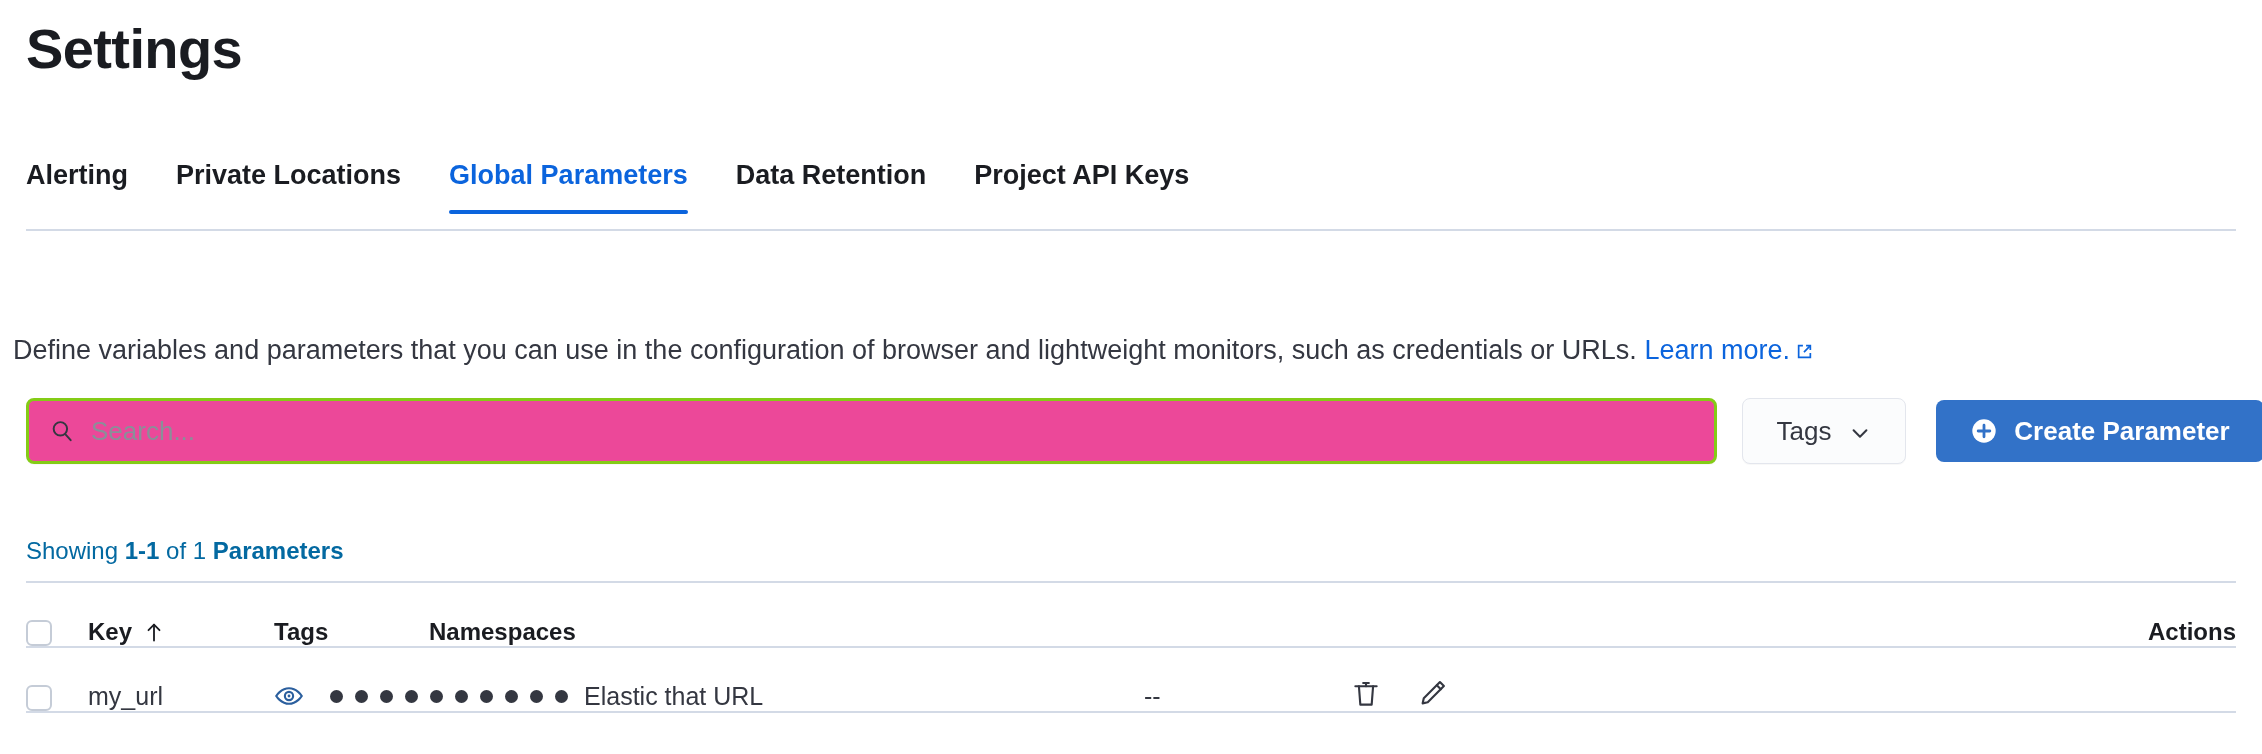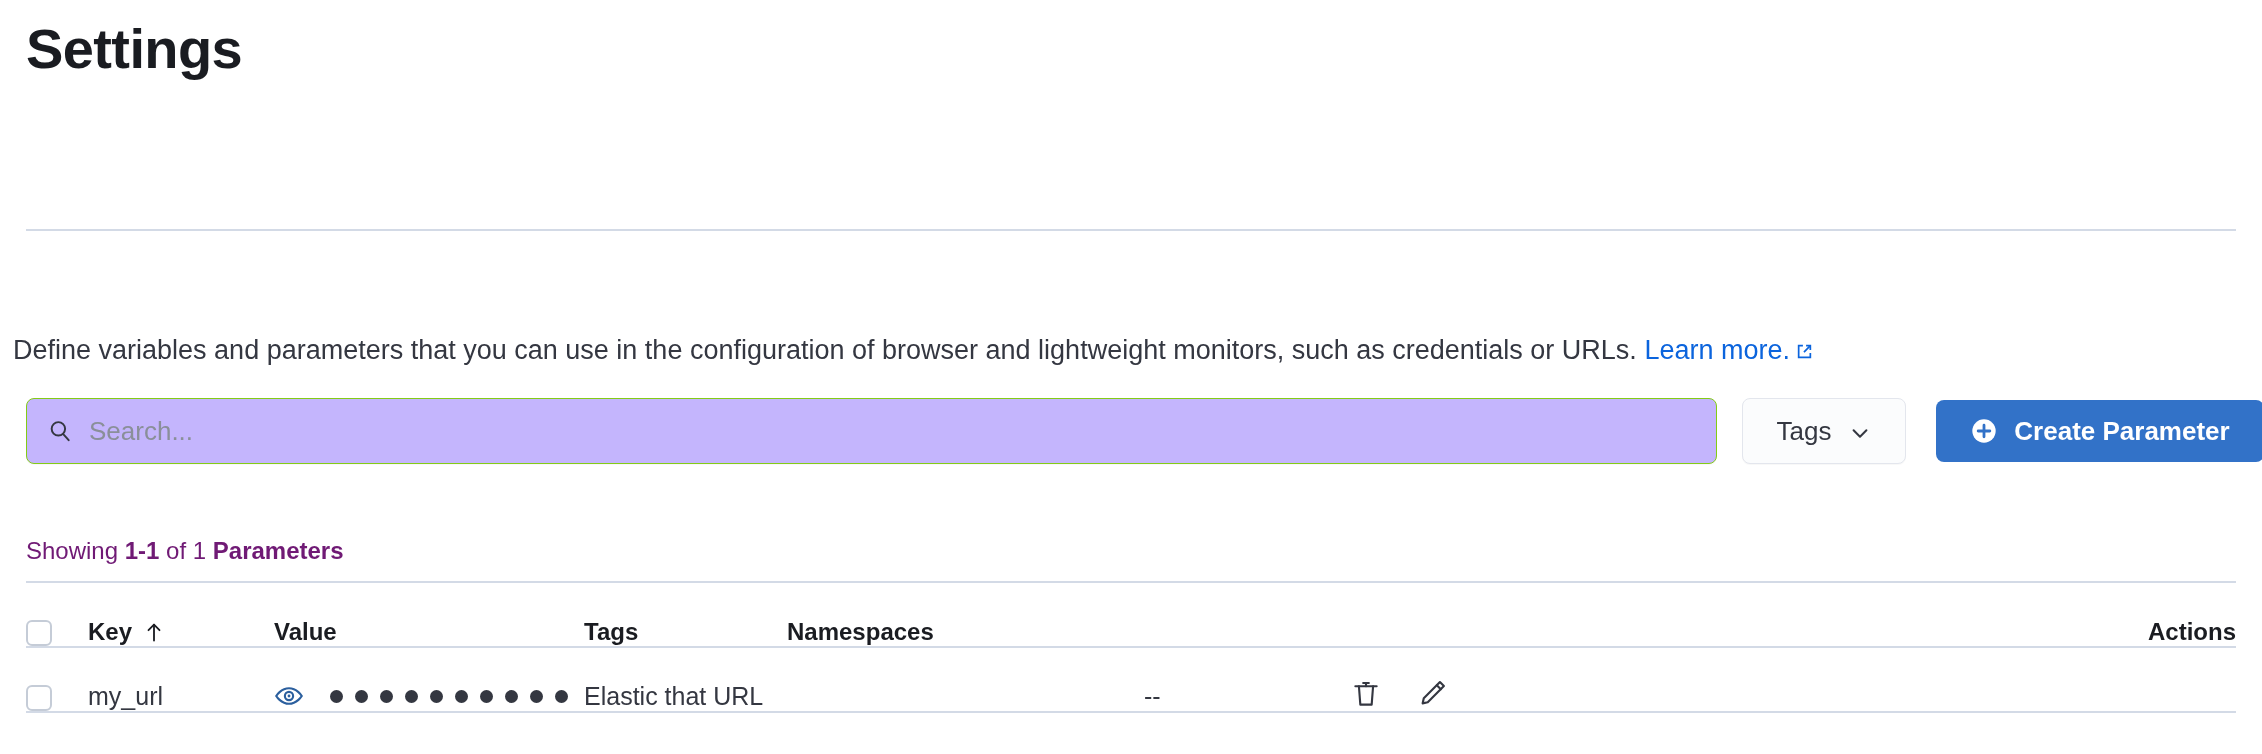--- a/index.html
+++ b/index.html
@@ -95,22 +95,22 @@
   }
   .ext-icon svg { display: block; }
 
   
   .controls { position: absolute; left: 26px; top: 398px; }
   .search-box {
     position: absolute;
     left: 0; top: 0;
     width: 1691px;
     height: 66px;
-    background: #c4b5fd;
-    border: 1px solid #84cc16;
+    background: #ec4899;
+    border: 3px solid #84cc16;
     border-radius: 8px;
     display: flex;
     align-items: center;
     padding: 0 20px;
     box-shadow: 0 1px 1px rgba(0,0,0,0.03);
   }
   .search-icon { width: 26px; height: 26px; margin-right: 16px; flex: 0 0 auto; }
   .search-input {
     border: none;
     background: transparent;
@@ -160,21 +160,21 @@
     white-space: nowrap;
   }
   .plus-icon { width: 28px; height: 28px; flex: 0 0 auto; }
 
   
   .showing {
     position: absolute;
     left: 26px;
     top: 536px;
     font-size: 24px;
-    color: #701a75;
+    color: #0369a1;
     line-height: 30px;
   }
   .showing b { font-weight: 700; }
 
   
   .table {
     position: absolute;
     left: 26px;
     top: 581px;
     width: 2210px;
@@ -198,21 +198,21 @@
     font-size: 25px;
     color: #343741;
     display: flex;
     align-items: center;
   }
   .c-check { width: 62px; flex: 0 0 62px; display:flex; align-items:center; }
   .c-key   { width: 186px; flex: 0 0 186px; }
   .c-value { width: 310px; flex: 0 0 310px; }
   .c-desc  { width: 560px; flex: 0 0 560px; }
   .c-tags  { width: 155px; flex: 0 0 155px; }
-  .c-ns    { flex: 1 1 auto; margin-left: 48px; }
+  .c-ns    { flex: 1 1 auto; }
   .c-actions { width: 150px; flex: 0 0 150px; display:flex; align-items:center; justify-content:flex-end; gap: 32px; margin-top: 32px; }
 
   .checkbox {
     width: 26px; height: 26px;
     border: 2px solid #c5ccd7;
     border-radius: 6px;
     background: #ffffff;
     cursor: pointer;
   }
   .sort-arrow { width: 20px; height: 22px; display:block; }
@@ -235,20 +235,37 @@
   .act-icon { width: 34px; height: 34px; cursor: pointer; }
   .act-icon svg { display:block; }
 </style>
 </head>
 <body>
 
 <div class="page">
 
   <div class="page-title">Settings</div>
 
+  <div class="tabs">
+    <div class="tab">
+      <span>Alerting</span>
+    </div>
+    <div class="tab">
+      <span>Private Locations</span>
+    </div>
+    <div class="tab active">
+      <span>Global Parameters</span>
+    </div>
+    <div class="tab">
+      <span>Data Retention</span>
+    </div>
+    <div class="tab">
+      <span>Project API Keys</span>
+    </div>
+  </div>
   <div class="tabs-rule"></div>
 
   <div class="desc">
     <span>Define variables and parameters that you can use in the configuration of browser and lightweight monitors, such as credentials or URLs.</span><span> </span><a><span>Learn more.</span><span class="ext-icon"><svg viewBox="0 0 16 16" width="17" height="17" fill="none" stroke="#0b64dd" stroke-width="1.6">
             <path d="M6.5 2.5H2.5v11h11v-4"></path>
             <path d="M9.5 2.5h4v4"></path>
             <path d="M13.5 2.5 7.5 8.5"></path>
           </svg></span></a>
   </div>
 
@@ -294,23 +311,20 @@
       </div>
       <div class="c-key th">
         <span>Key</span>
         <span class="sort-arrow">
           <svg viewBox="0 0 16 18" width="20" height="22" fill="none" stroke="#1a1c21" stroke-width="1.5" stroke-linecap="round" stroke-linejoin="round">
               <path d="M8 16V3"></path>
               <path d="M3.5 7.5 8 3l4.5 4.5"></path>
             </svg>
         </span>
       </div>
-      <div class="c-value th">
-        <span>Value</span>
-      </div>
       <div class="c-tags th">
         <span>Tags</span>
       </div>
       <div class="c-ns th">
         <span>Namespaces</span>
       </div>
       <div class="c-actions th">
         <span>Actions</span>
       </div>
     </div>

